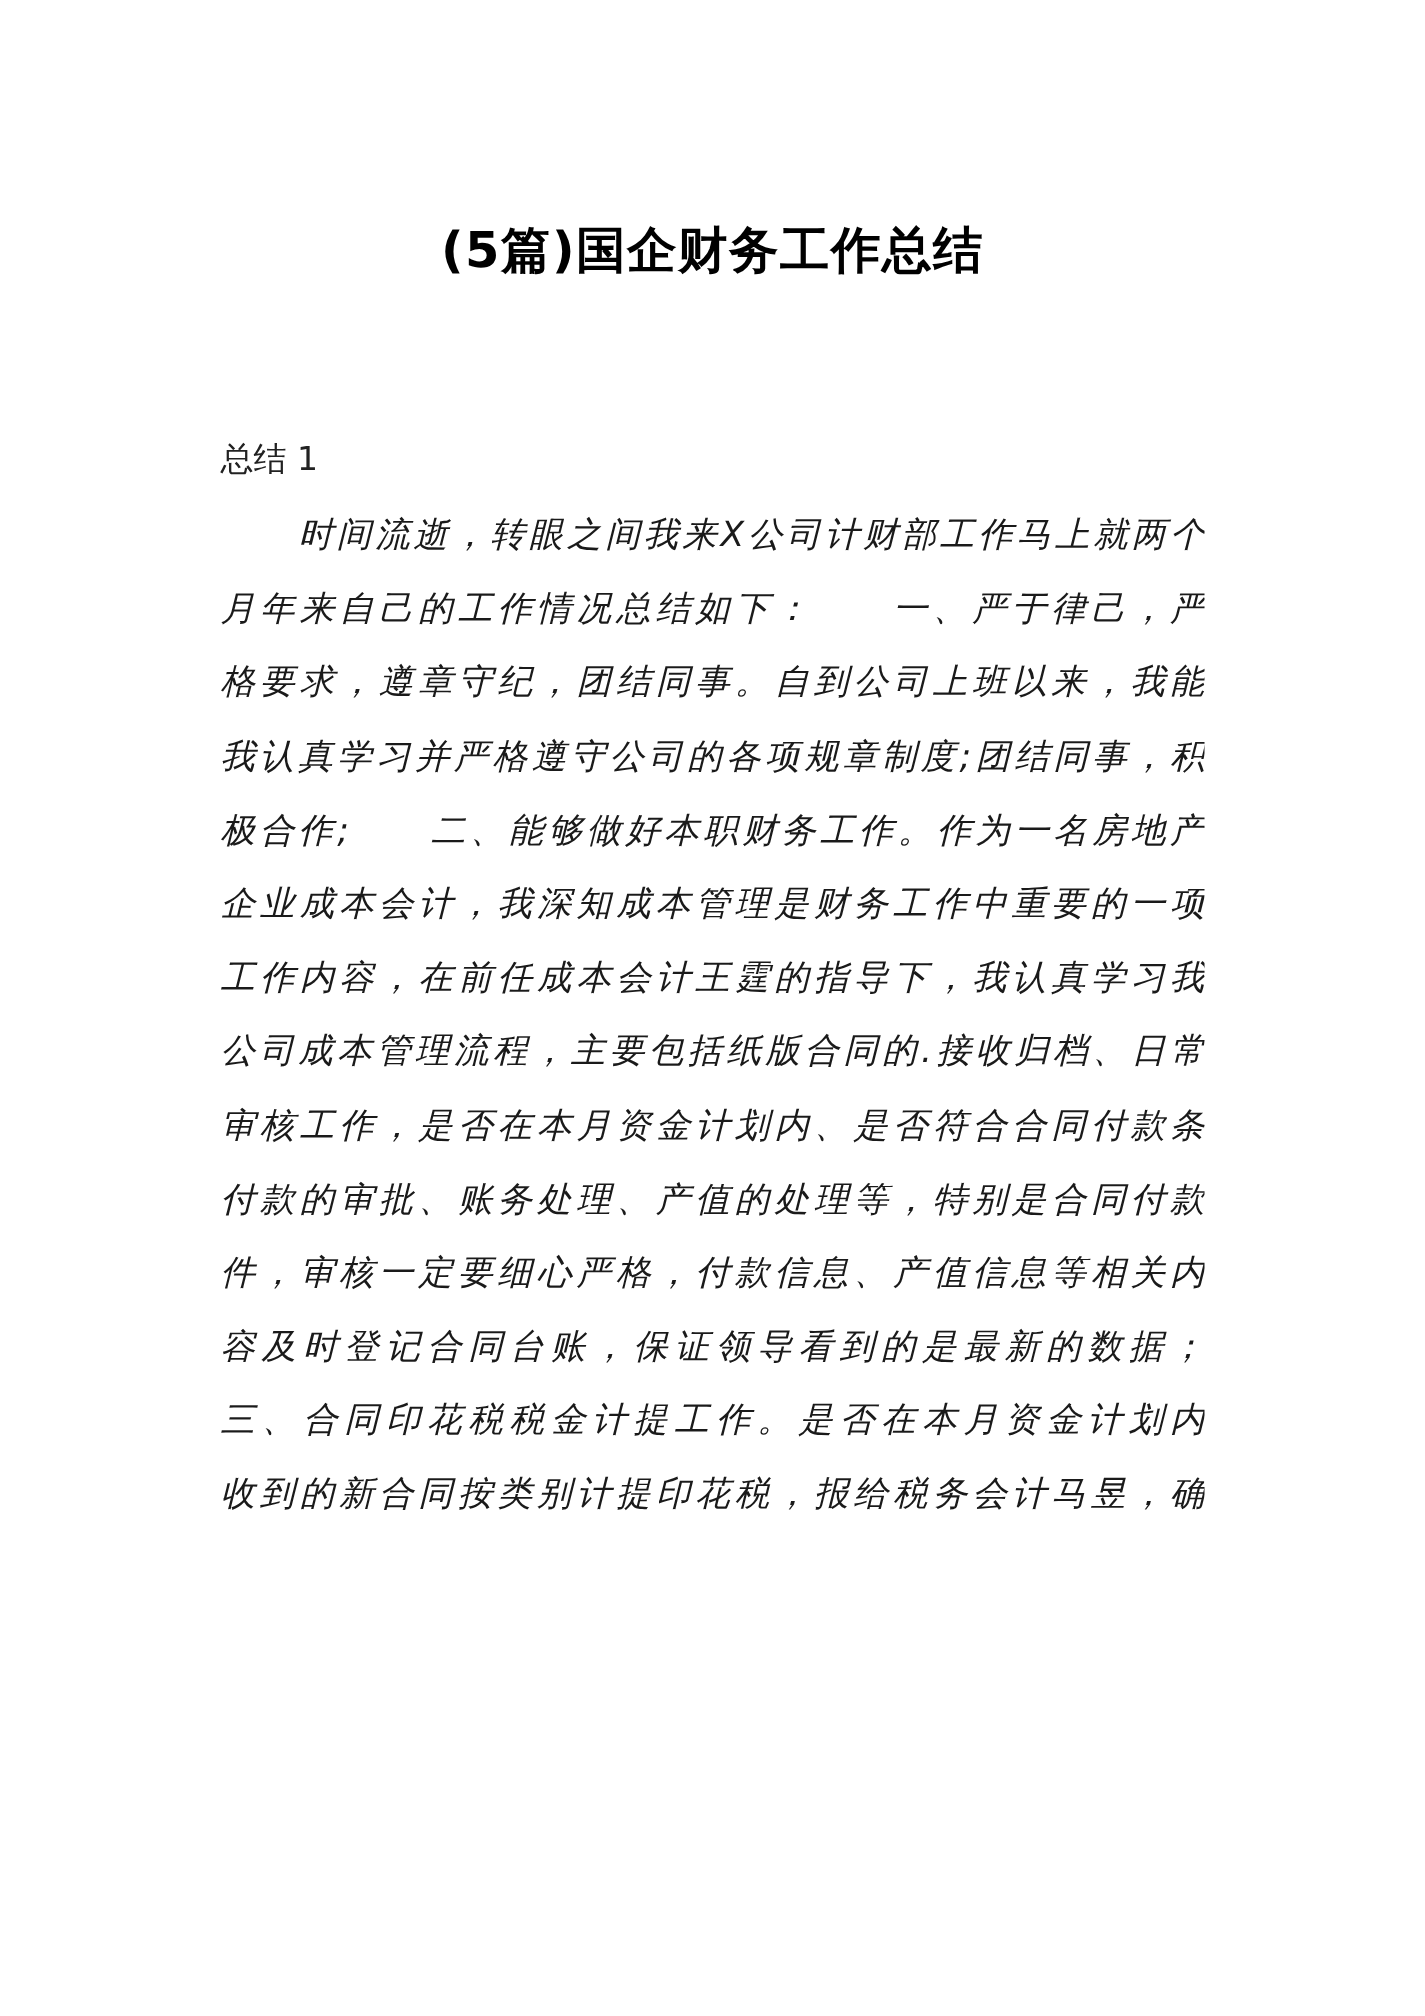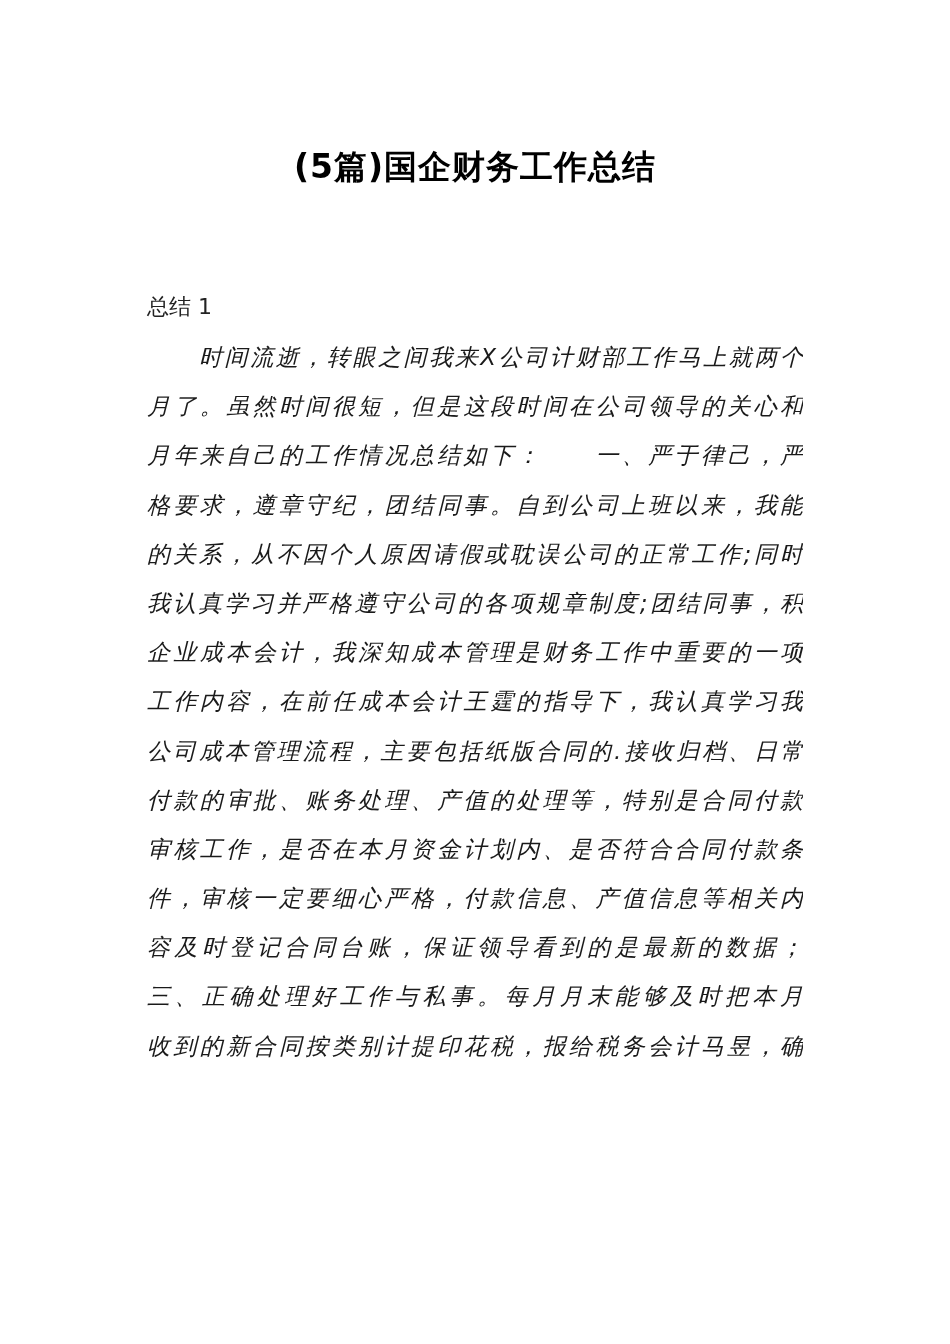--- a/index.html
+++ b/index.html
@@ -64,28 +64,27 @@
     }
   </style>
 </head>
 <body>
 
 <div class="page">
   <div class="title">(5篇)国企财务工作总结</div>
   <div class="section-label">总结 1</div>
   <div class="body-lines">
     <div class="line indent">时间流逝，转眼之间我来X公司计财部工作马上就两个</div>
-    <div class="line">月了。虽然时间很短，但是这段时间在公司领导的关心和</div>
     <div class="line">月年来自己的工作情况总结如下：　　一、严于律己，严</div>
     <div class="line">格要求，遵章守纪，团结同事。自到公司上班以来，我能</div>
-    <div class="line">的关系，从不因个人原因请假或耽误公司的正常工作;同时</div>
     <div class="line">我认真学习并严格遵守公司的各项规章制度;团结同事，积</div>
+    <div class="line">极合作;　　二、能够做好本职财务工作。作为一名房地产</div>
     <div class="line">企业成本会计，我深知成本管理是财务工作中重要的一项</div>
     <div class="line">工作内容，在前任成本会计王霆的指导下，我认真学习我</div>
     <div class="line">公司成本管理流程，主要包括纸版合同的.接收归档、日常</div>
+    <div class="line">审核工作，是否在本月资金计划内、是否符合合同付款条</div>
     <div class="line">付款的审批、账务处理、产值的处理等，特别是合同付款</div>
-    <div class="line">审核工作，是否在本月资金计划内、是否符合合同付款条</div>
     <div class="line">件，审核一定要细心严格，付款信息、产值信息等相关内</div>
     <div class="line">容及时登记合同台账，保证领导看到的是最新的数据；</div>
-    <div class="line">三、正确处理好工作与私事。每月月末能够及时把本月</div>
+    <div class="line">三、合同印花税税金计提工作。是否在本月资金计划内</div>
     <div class="line">收到的新合同按类别计提印花税，报给税务会计马昱，确</div>
   </div>
 </div>
 
 </body></html>

